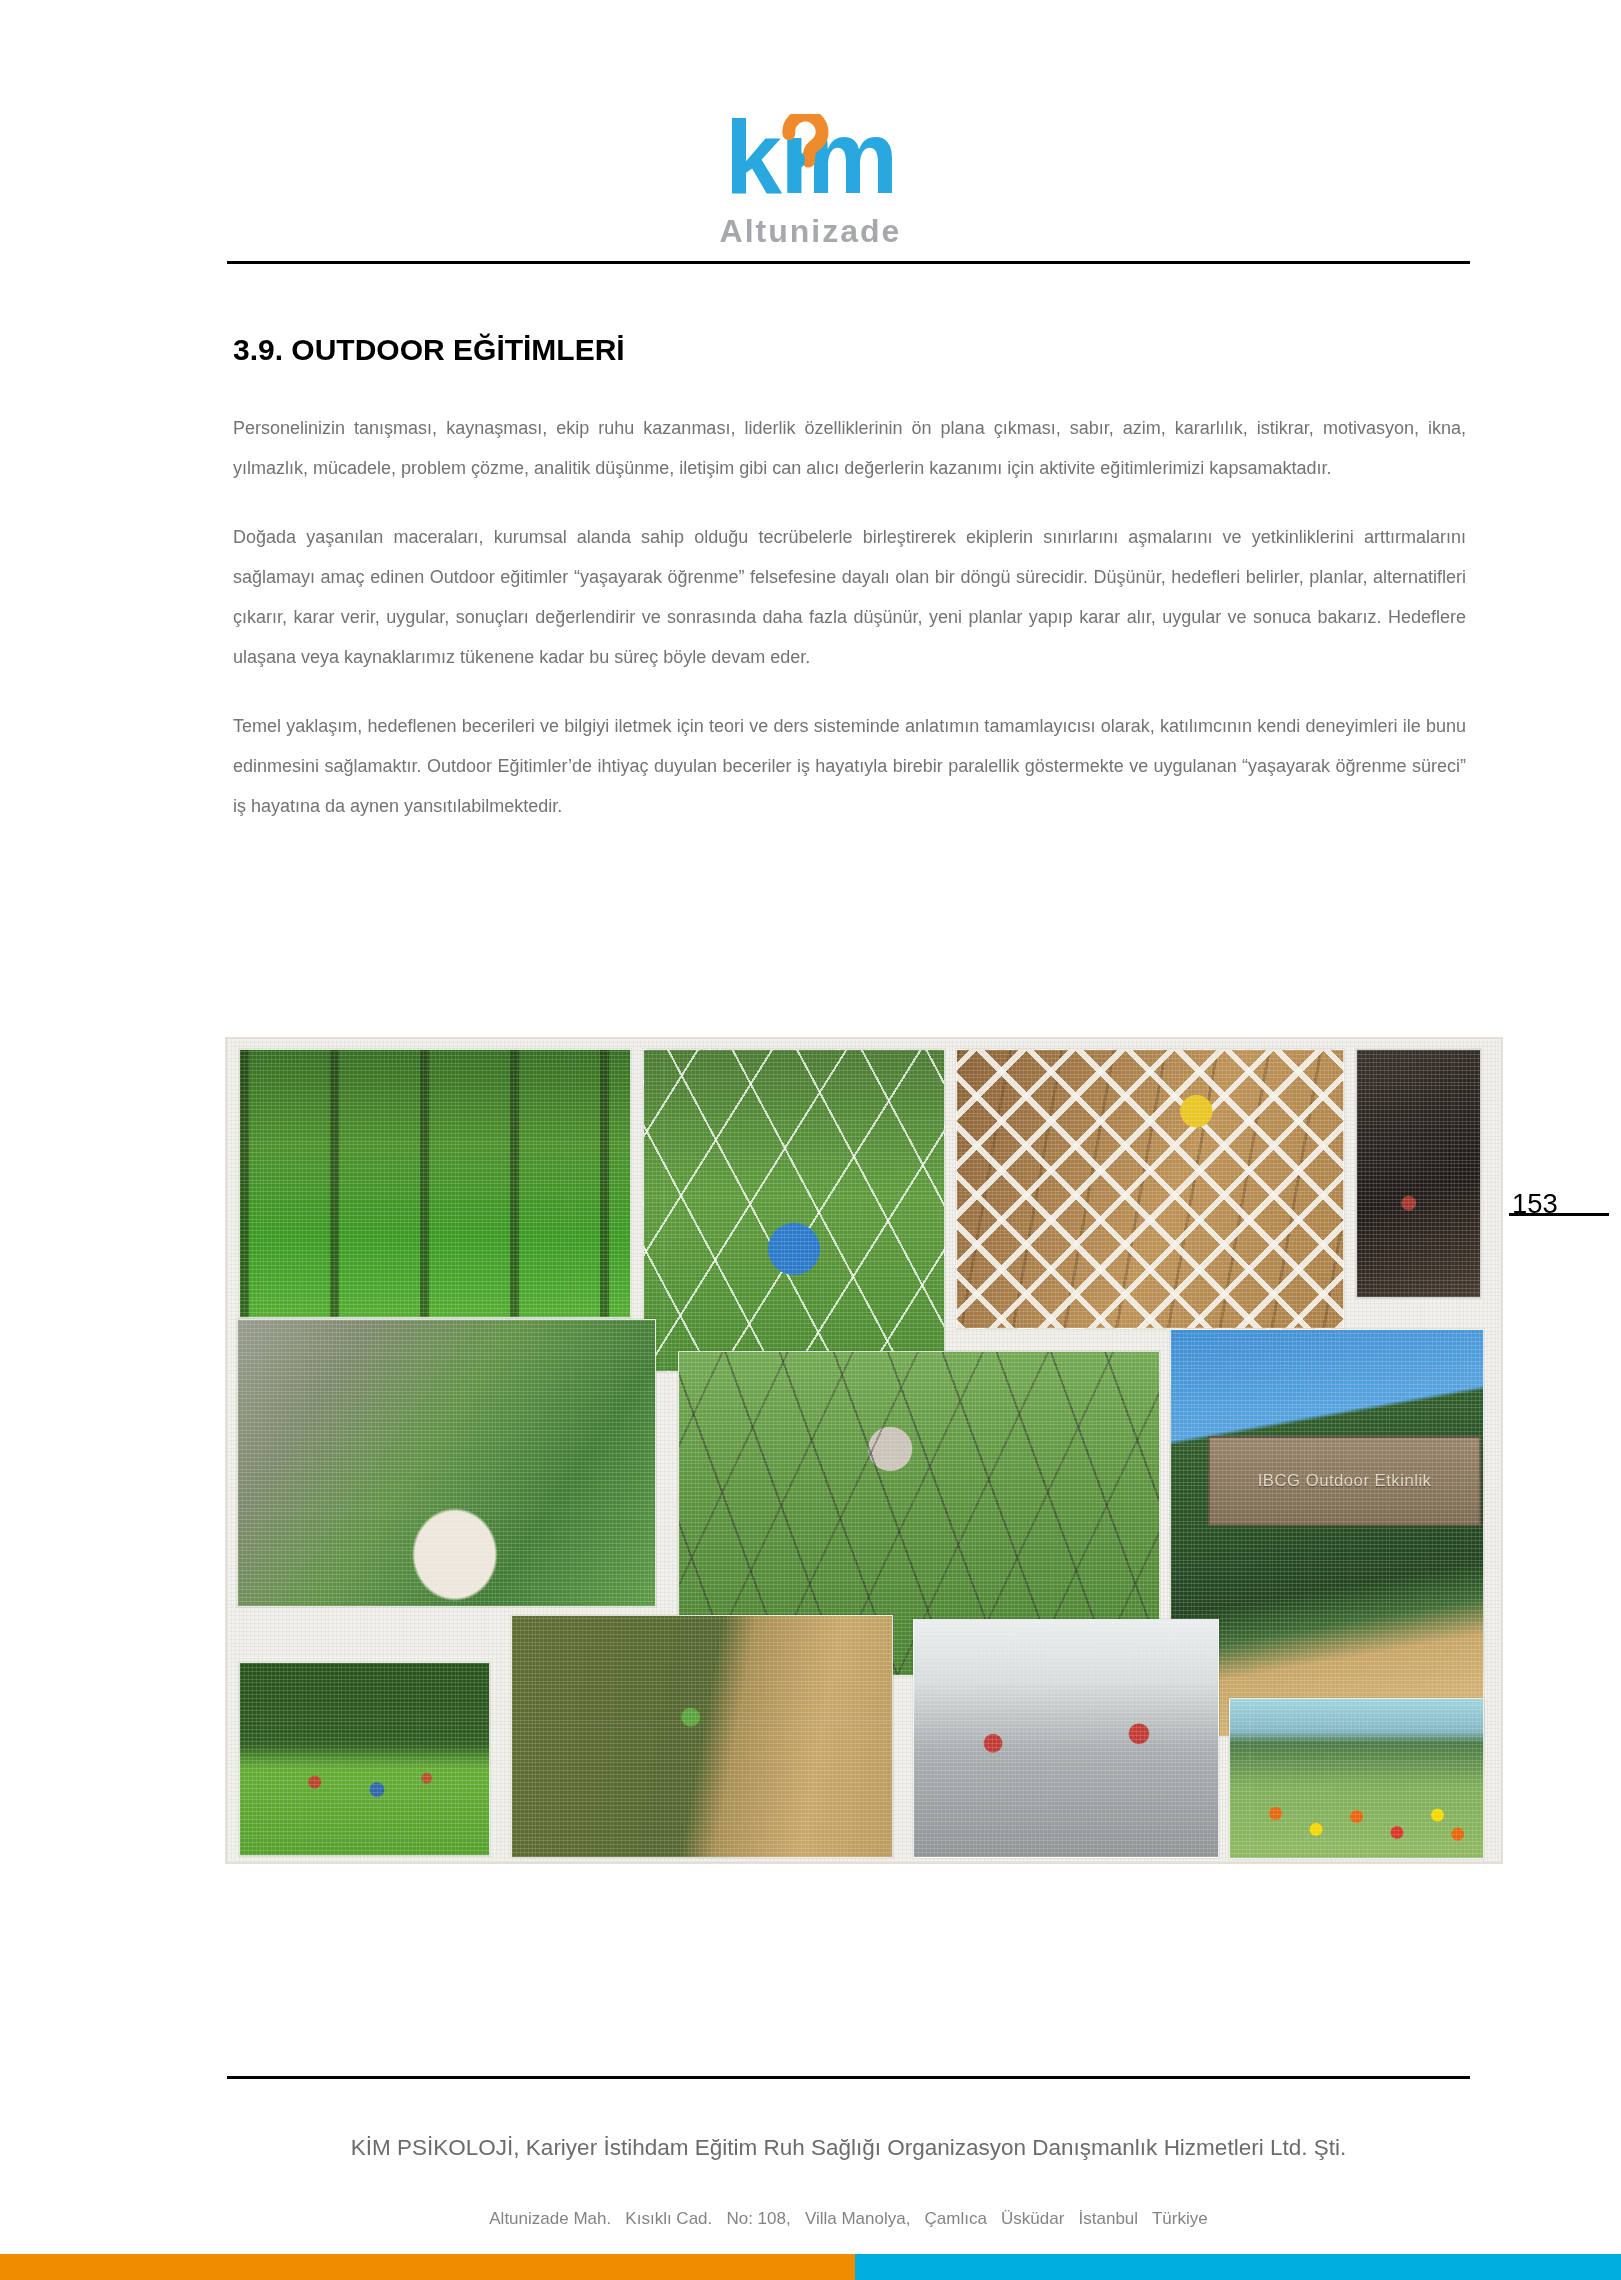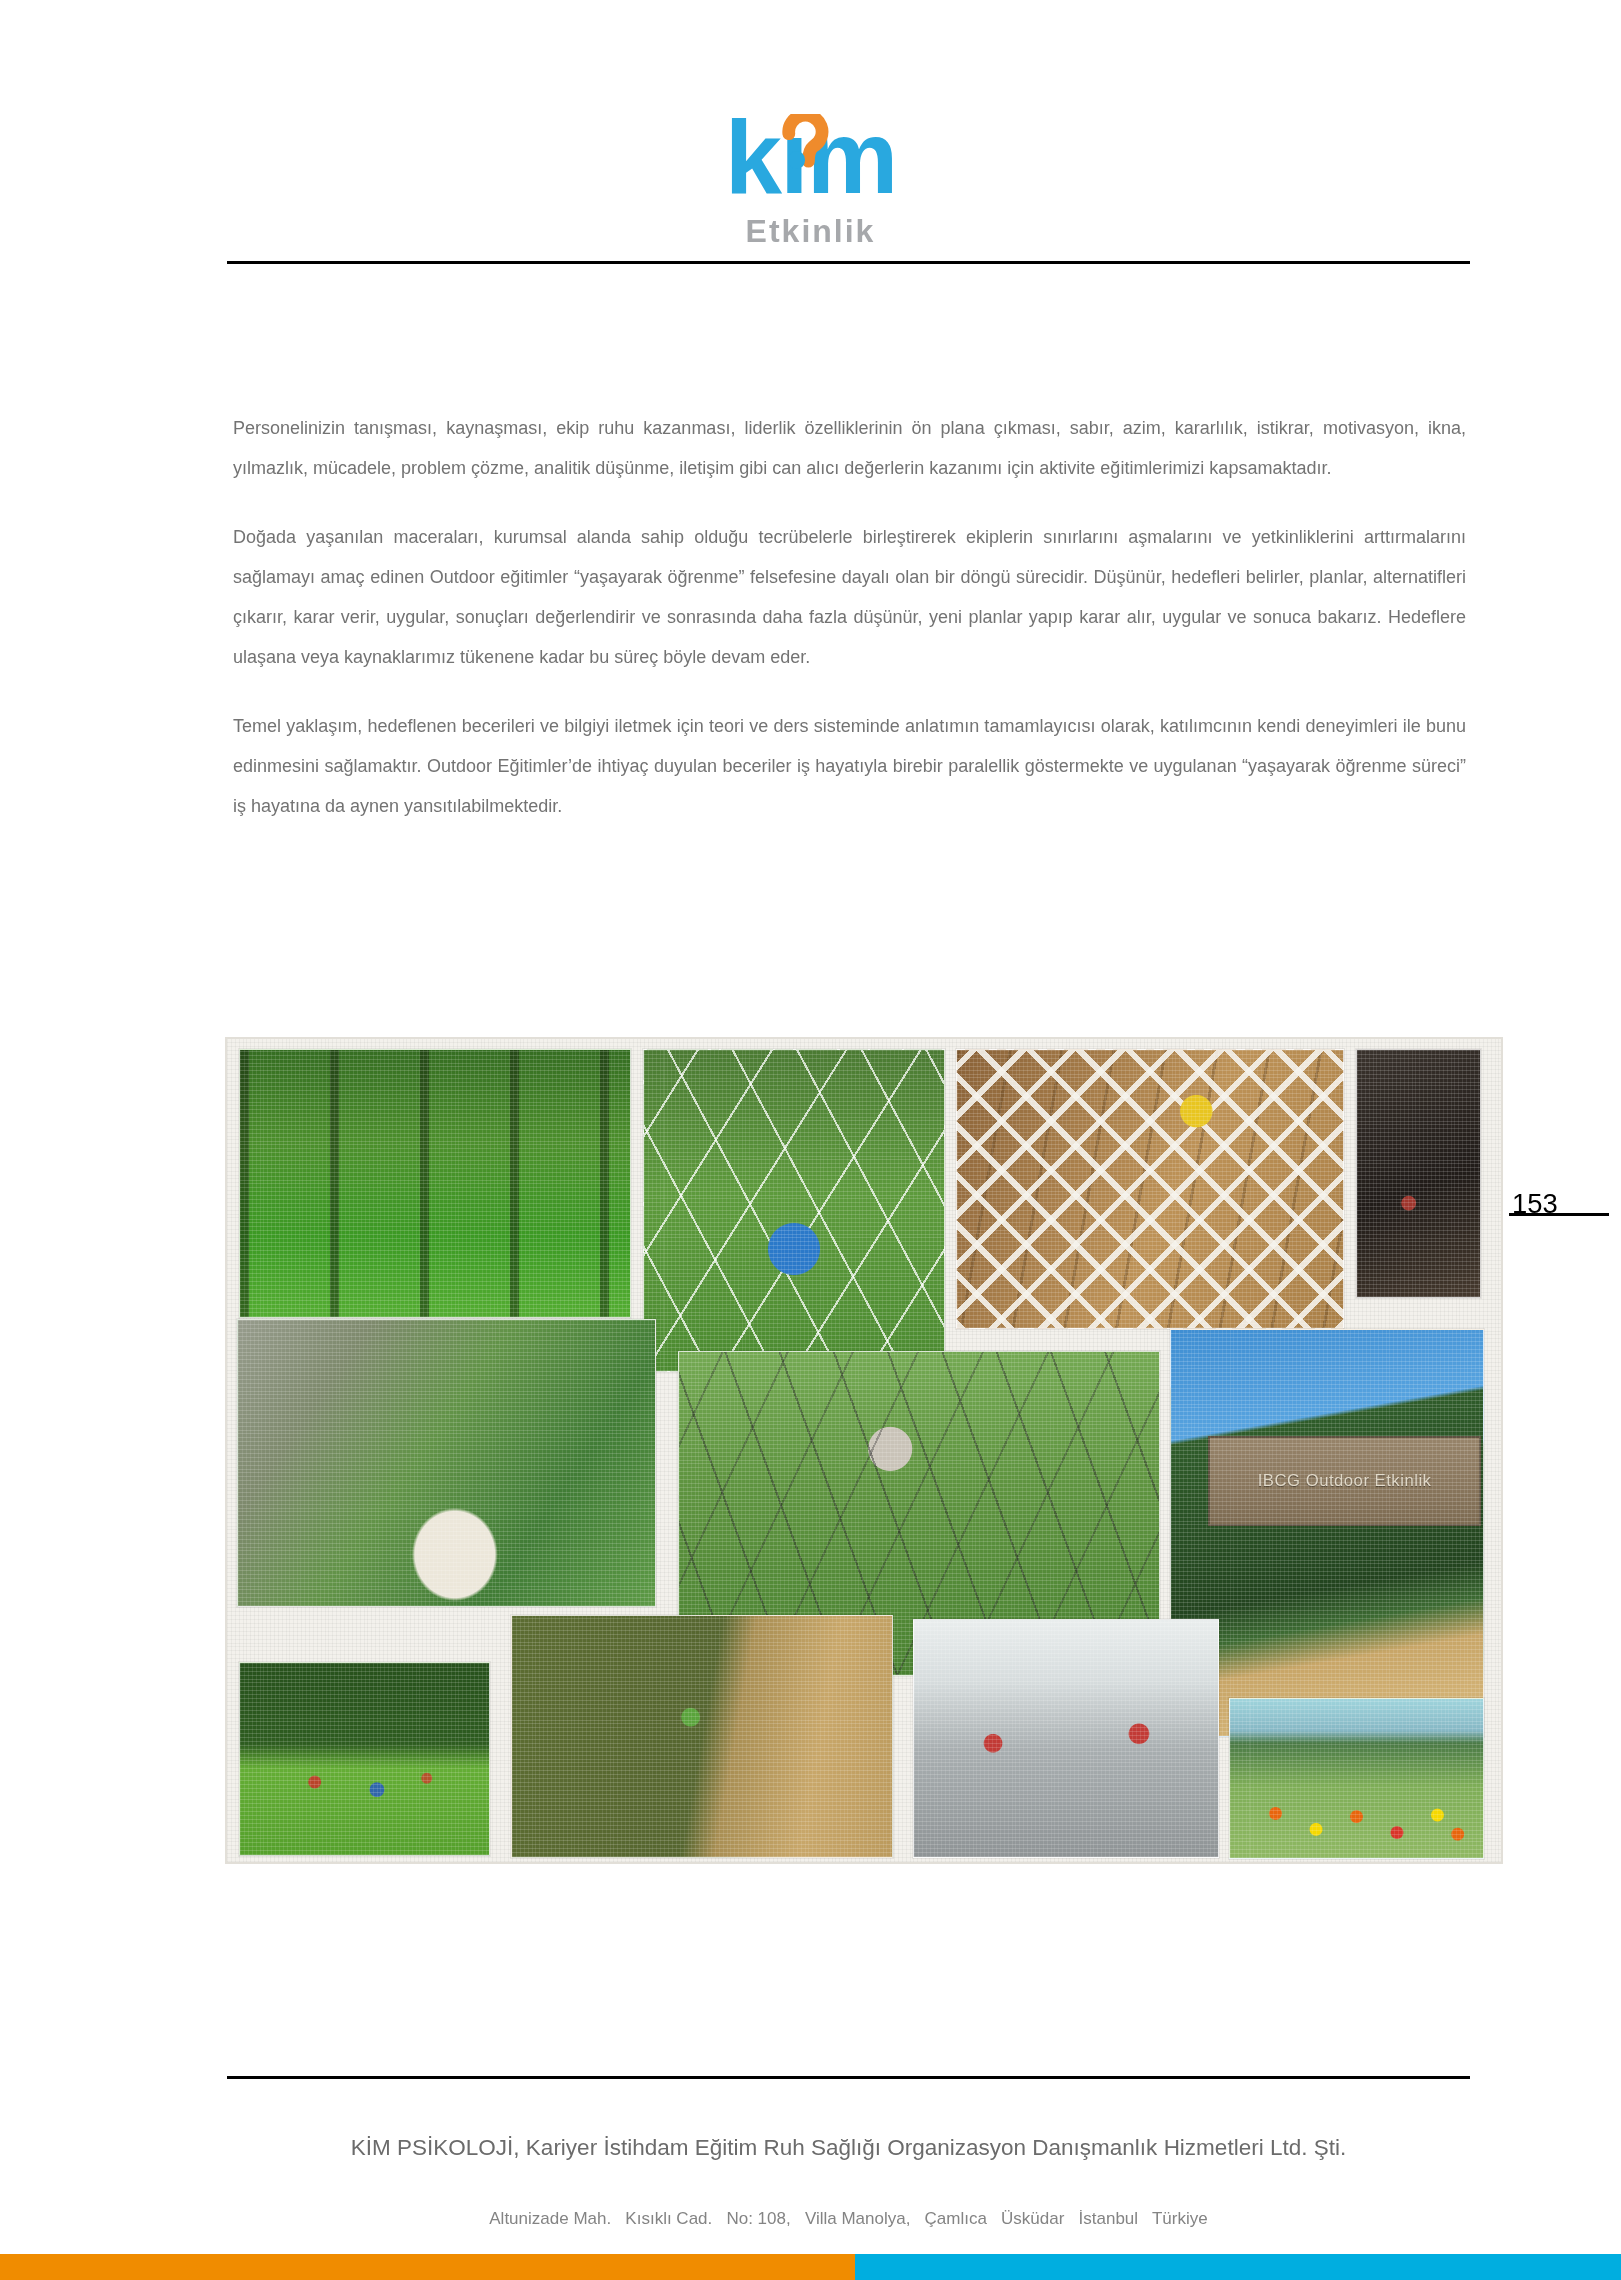--- a/index.html
+++ b/index.html
@@ -146,25 +146,26 @@
 <body>
 
 <div class="page">
 
   <div class="logo-block">
     <div class="logo-word">
       <span>k</span><span class="logo-i"><span class="logo-qhook"><svg viewBox="0 0 52 62" width="51" height="61">
               <path d="M9 20 A17 17 0 1 1 34 33 Q29 37 29 48" fill="none" stroke="#ef8b2c" stroke-width="13" stroke-linecap="round"></path>
             </svg></span><span class="logo-idot"></span><span>ı</span></span><span>m</span>
     </div>
-    <div class="logo-sub">Etkinlik</div>
+    <div class="logo-sub">Altunizade</div>
   </div>
 
   <div class="rule-top"></div>
 
+  <div class="heading">3.9. OUTDOOR EĞİTİMLERİ</div>
 
   <div class="body-text">
     <p>Personelinizin tanışması, kaynaşması, ekip ruhu kazanması, liderlik özelliklerinin ön plana çıkması, sabır, azim, kararlılık, istikrar, motivasyon, ikna, yılmazlık, mücadele, problem çözme, analitik düşünme, iletişim gibi can alıcı değerlerin kazanımı için aktivite eğitimlerimizi kapsamaktadır.</p>
     <p>Doğada yaşanılan maceraları, kurumsal alanda sahip olduğu tecrübelerle birleştirerek ekiplerin sınırlarını aşmalarını ve yetkinliklerini arttırmalarını sağlamayı amaç edinen Outdoor eğitimler “yaşayarak öğrenme” felsefesine dayalı olan bir döngü sürecidir. Düşünür, hedefleri belirler, planlar, alternatifleri çıkarır, karar verir, uygular, sonuçları değerlendirir ve sonrasında daha fazla düşünür, yeni planlar yapıp karar alır, uygular ve sonuca bakarız. Hedeflere ulaşana veya kaynaklarımız tükenene kadar bu süreç böyle devam eder.</p>
     <p>Temel yaklaşım, hedeflenen becerileri ve bilgiyi iletmek için teori ve ders sisteminde anlatımın tamamlayıcısı olarak, katılımcının kendi deneyimleri ile bunu edinmesini sağlamaktır. Outdoor Eğitimler’de ihtiyaç duyulan beceriler iş hayatıyla birebir paralellik göstermekte ve uygulanan “yaşayarak öğrenme süreci” iş hayatına da aynen yansıtılabilmektedir.</p>
   </div>
 
   <div class="pagenum">153</div>
   <div class="pagenum-rule"></div>
 

